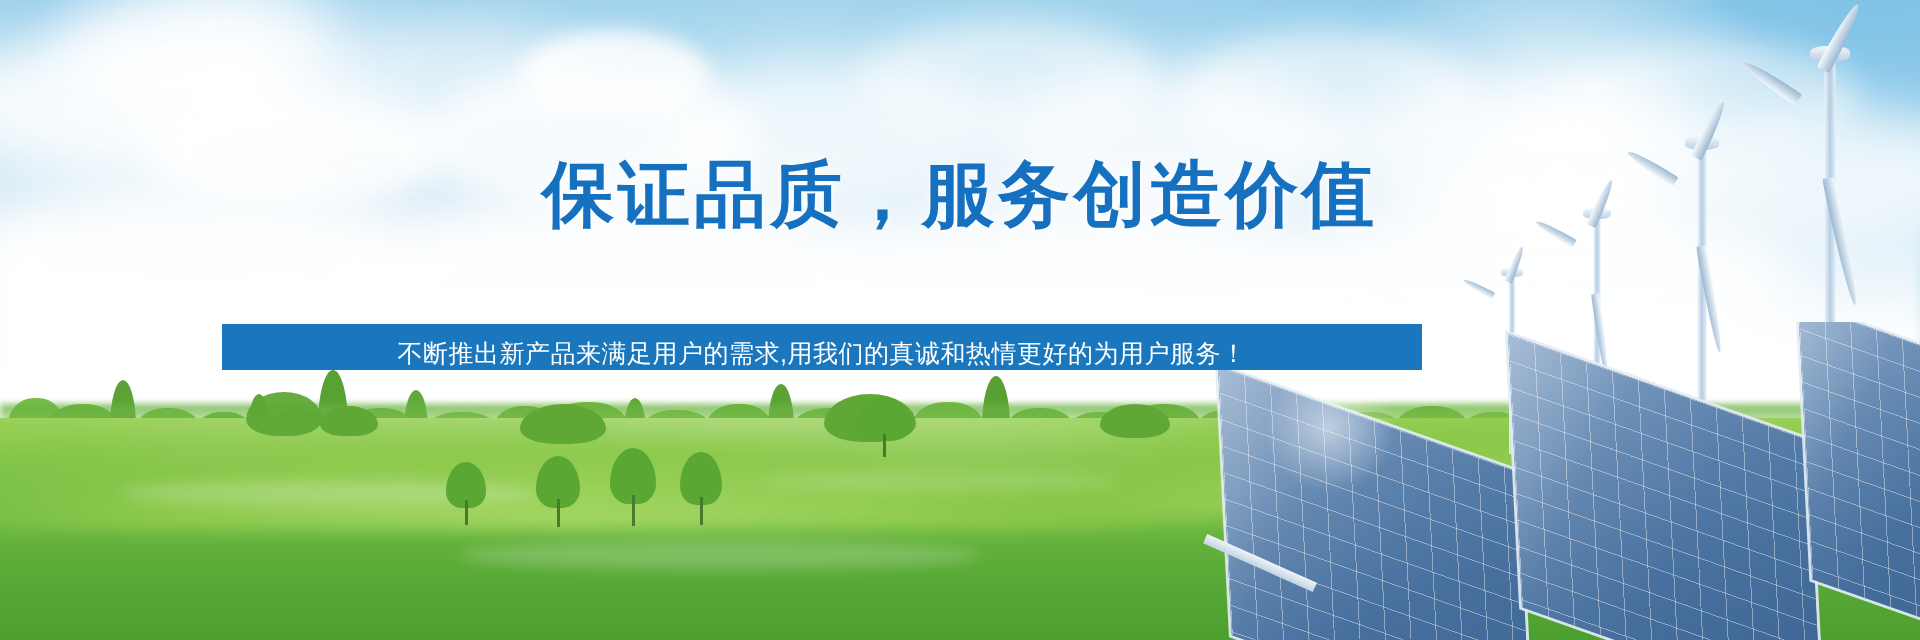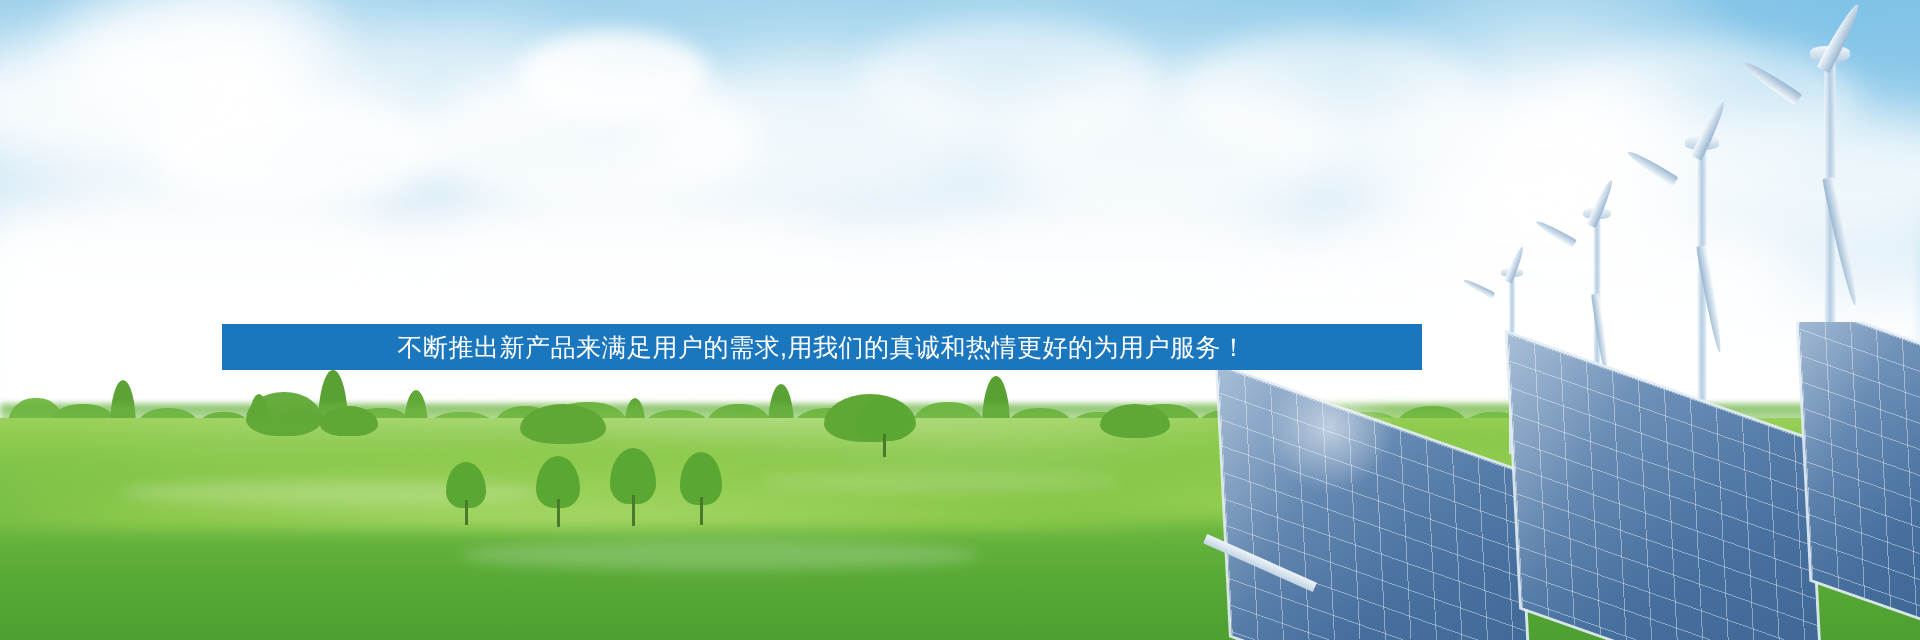--- a/index.html
+++ b/index.html
@@ -84,21 +84,21 @@
     background:radial-gradient(circle,rgba(255,255,255,.55),rgba(255,255,255,0) 66%);}
   .solar-frame{position:absolute;background:linear-gradient(to bottom,#eef4f9,#c2d4e4);}
 
   
   .headline{position:absolute;left:0;right:0;top:158px;text-align:center;
     font-size:72px;line-height:1;font-weight:700;letter-spacing:4px;color:#1670c0;
     text-shadow:0 2px 5px rgba(255,255,255,.85),0 0 22px rgba(255,255,255,.7);
     white-space:nowrap;}
 
   .subbar{position:absolute;left:222px;top:324px;width:1200px;height:46px;
-    background:#1a77bd;display:flex;align-items:center;justify-content:center;}
+    background:#1a77bd;display:flex;align-items:flex-end;justify-content:center;}
   .subbar .txt{color:#ffffff;font-size:25px;letter-spacing:.5px;white-space:nowrap;font-weight:400;}
 </style>
 </head>
 <body>
 
 <div class="banner">
 
   <div class="sky"></div>
   <div class="sky-tint-l"></div>
   <div class="sky-tint-r"></div>
@@ -251,18 +251,19 @@
         <div class="gloss"></div>
     </div>
     <div class="panel" style="left:608px;top:-20px;width:200px;height:272px;transform:skewY(22deg) rotate(-3deg);transform-origin:0 0">
       <div class="cells"></div>
         <div class="gloss"></div>
     </div>
     <div class="panel-sun" style="left:70px;top:36px"></div>
     <div class="solar-frame" style="left:10px;top:236px;width:120px;height:10px;transform:rotate(24deg)"></div>
   </div>
 
+  <div class="headline">保证品质，服务创造价值</div>
 
   <div class="subbar">
     <span class="txt">不断推出新产品来满足用户的需求,用我们的真诚和热情更好的为用户服务！</span>
   </div>
 
 </div>
 
 </body></html>

